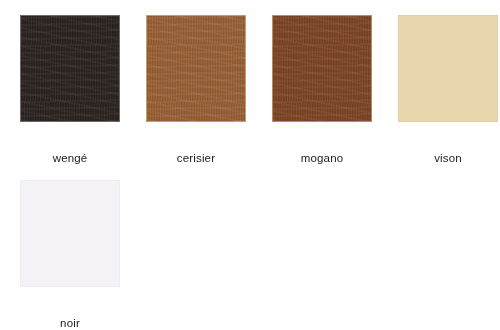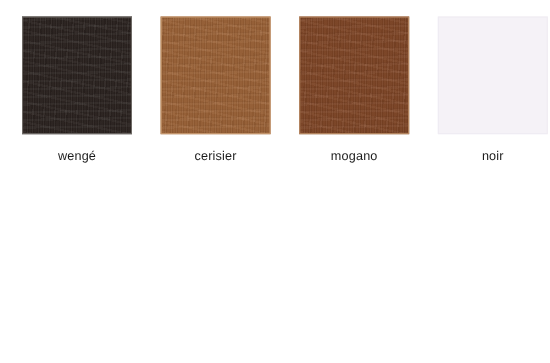--- a/index.html
+++ b/index.html
@@ -78,21 +78,21 @@
       repeating-linear-gradient(
         12deg,
         rgba(255,255,255,0.03) 0px,
         rgba(255,255,255,0.03) 2px,
         rgba(0,0,0,0.025) 2px,
         rgba(0,0,0,0.025) 9px
       );
     pointer-events: none;
   }
   .swatch-label {
-    margin-top: 15px;
+    margin-top: 31px;
     font-size: 11.5px;
     color: #1b1b1b;
     text-align: center;
     line-height: 1;
     letter-spacing: 0.15px;
     white-space: nowrap;
   }
 </style>
 </head>
 <body>
@@ -111,20 +111,24 @@
       <div class="swatch-label">cerisier</div>
     </div>
 
     <div class="swatch-cell">
       <div class="swatch-chip textured" style="background-color: rgb(126, 69, 38); border: 1px solid rgb(185, 138, 100);"></div>
       <div class="swatch-label">mogano</div>
     </div>
 
 
 
+    <div class="swatch-cell">
+      <div class="swatch-chip" style="background-color: rgb(232, 214, 173); border: 1px solid rgb(226, 207, 164);"></div>
+      <div class="swatch-label">vison</div>
+    </div>
 
     <div class="swatch-cell">
       <div class="swatch-chip" style="background-color: rgb(245, 242, 247); border: 1px solid rgb(239, 236, 242);"></div>
       <div class="swatch-label">noir</div>
     </div>
 
   </div>
 </div>
 
 </body></html>

